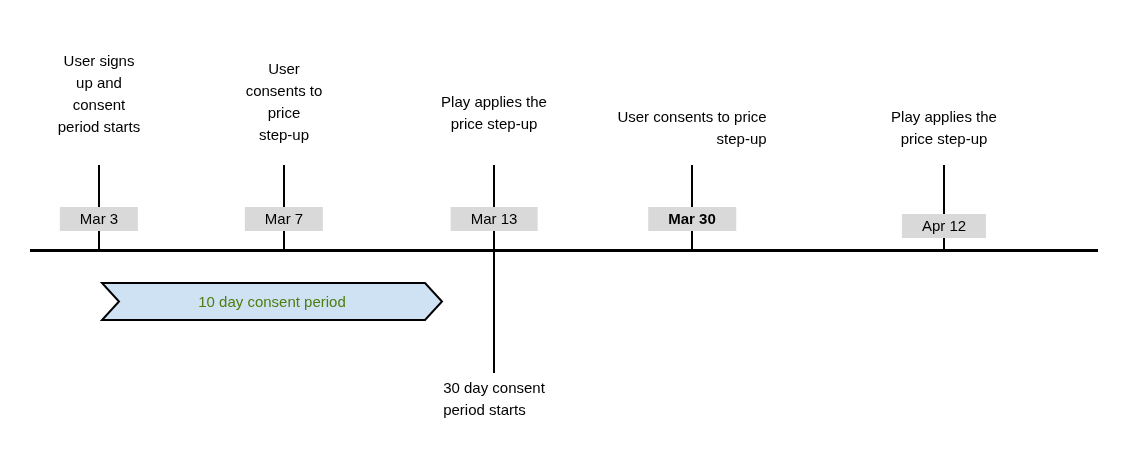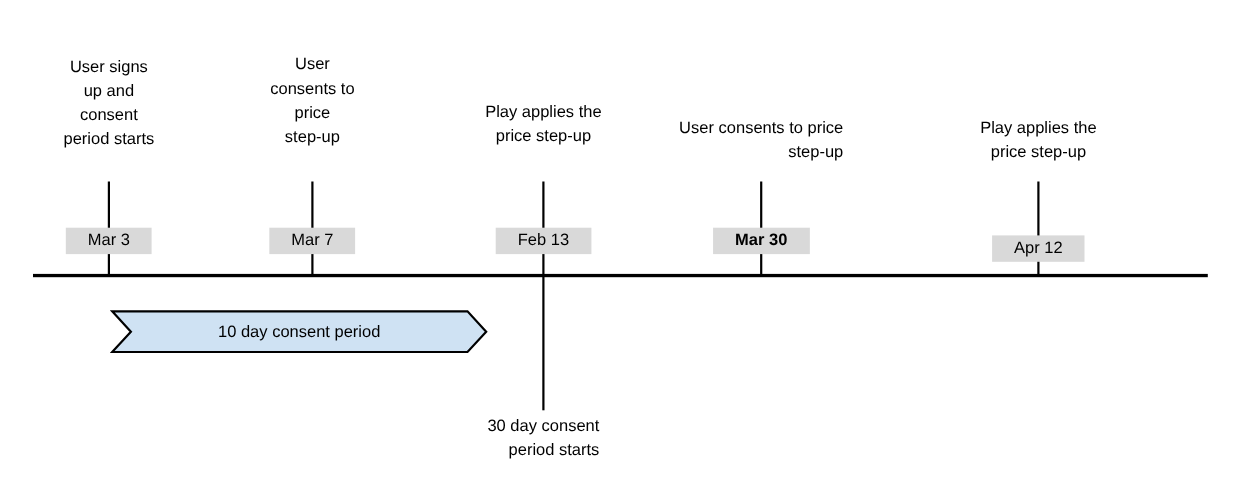--- a/index.html
+++ b/index.html
@@ -19,52 +19,52 @@
     background:#d9d9d9;font-size:15px;line-height:20px;padding:2px 20px;white-space:nowrap;
   }
   .timeline-axis{
     position:absolute;left:30px;top:249px;width:1068px;height:2.5px;background:#000000;z-index:0;
   }
   .banner{position:absolute;z-index:3;}
   .banner svg{display:block;}
   .banner .banner-text{
     position:absolute;left:0;top:0;right:0;bottom:0;
     display:flex;align-items:center;justify-content:center;
-    font-size:15px;color:#000000;
+    font-size:15px;color:#4d7c0f;
   }
   .below-label{
     position:absolute;transform:translateX(-50%);
-    font-size:15px;line-height:22px;text-align:right;white-space:pre-line;color:#000000;
+    font-size:15px;line-height:22px;text-align:left;white-space:pre-line;color:#000000;
   }
 </style>
 </head>
 <body>
 
 <div class="canvas">
 
   <div class="timeline-axis"></div>
 
   <div class="event-label" style="left:99px;top:50px;">User signs
 up and
 consent
 period starts</div>
   <div class="tick" style="left:98px;top:165px;height:85px;"></div>
   <div class="date-badge" style="left:99px;top:207px;">Mar 3</div>
 
-  <div class="event-label" style="left:284px;top:48px;">User
+  <div class="event-label" style="left:284px;top:58px;">User
 consents to
 price
 step-up</div>
   <div class="tick" style="left:283px;top:165px;height:85px;"></div>
   <div class="date-badge" style="left:284px;top:207px;">Mar 7</div>
 
   <div class="event-label" style="left:494px;top:91px;">Play applies the
 price step-up</div>
   <div class="tick" style="left:493px;top:165px;height:85px;"></div>
-  <div class="date-badge" style="left:494px;top:207px;">Feb 13</div>
+  <div class="date-badge" style="left:494px;top:207px;">Mar 13</div>
   <div class="tick" style="left:493px;top:250px;height:123px;"></div>
   <div class="below-label" style="left:494px;top:377px;">30 day consent
 period starts</div>
 
   <div class="event-label" style="left:692px;top:106px;text-align:right;">User consents to price
 step-up</div>
   <div class="tick" style="left:691px;top:165px;height:85px;"></div>
   <div class="date-badge" style="left:692px;top:207px;font-weight:bold;">Mar 30</div>
 
   <div class="event-label" style="left:944px;top:106px;">Play applies the

